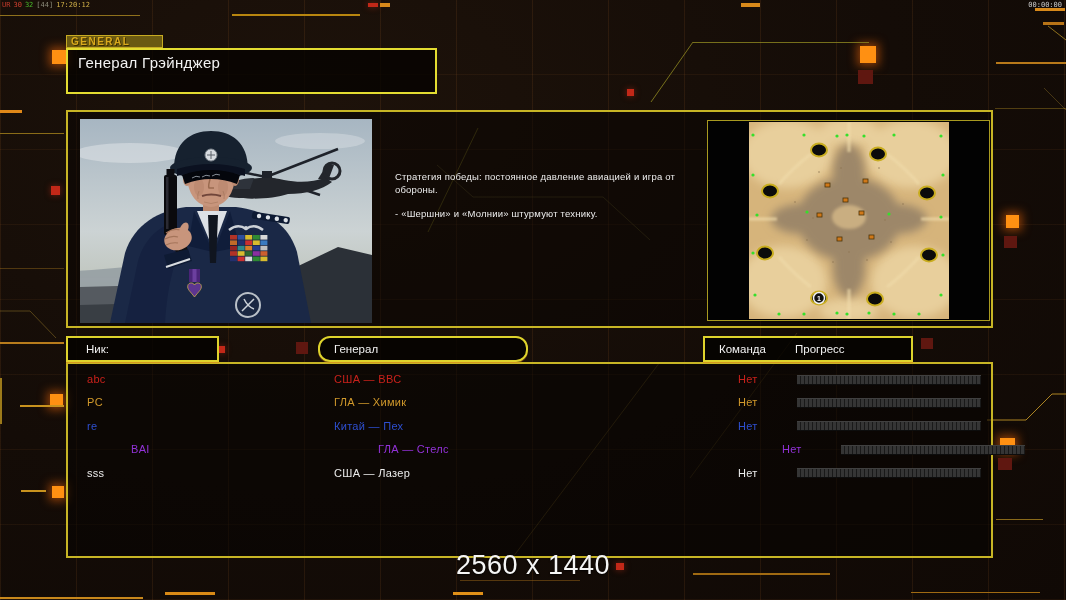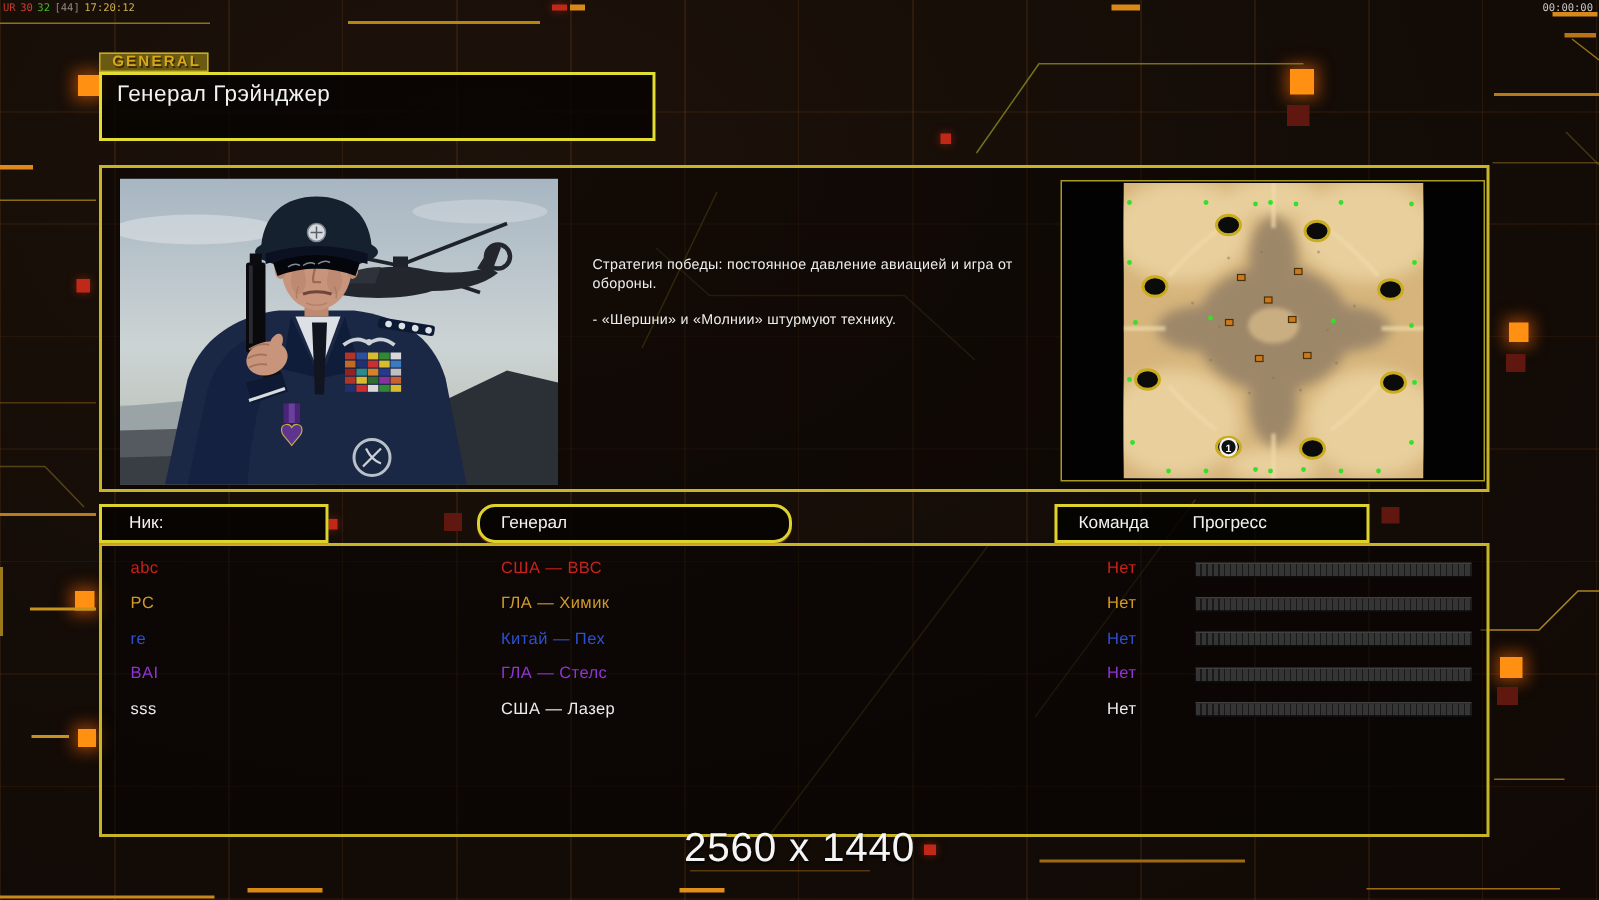--- a/index.html
+++ b/index.html
@@ -24,24 +24,24 @@
   .sq.red{background:#c22818;box-shadow:0 0 6px rgba(210,50,25,.5);}
   .sq.darkred{background:#5f1710;}
   .ln{position:absolute;z-index:1;}
   
   .hud-debug{position:absolute;left:2px;top:1px;z-index:6;font-family:"DejaVu Sans Mono",monospace;font-size:7px;letter-spacing:0;}
   .hud-debug span{margin-right:3px;}
   .hud-a{color:#c03a2a;} .hud-b{color:#d04030;} .hud-c{color:#49b82a;} .hud-d{color:#8a8a7a;} .hud-t{color:#d0b048;}
   .hud-clock{position:absolute;right:4px;top:1px;z-index:6;font-size:7px;color:#c8c8c8;font-family:"DejaVu Sans Mono",monospace;}
   
   .general-tab{
-    position:absolute;left:66px;top:35px;width:73px;height:13px;z-index:3;
+    position:absolute;left:66px;top:35px;width:97px;height:13px;z-index:3;
     background:#6b5a12;border:1px solid #c7ab22;
     color:#d9a91c;font-size:10px;font-weight:bold;letter-spacing:1.5px;
-    line-height:11px;padding-left:4px;text-shadow:1px 1px 0 #3a2c00;text-align:center;
+    line-height:11px;padding-left:4px;text-shadow:1px 1px 0 #3a2c00;
   }
   
   .title-box{
     position:absolute;left:66px;top:48px;width:371px;height:46px;z-index:3;
     border:2px solid #e3dc31;background:rgba(5,3,0,.78);
     color:#f2f2f2;font-size:15px;line-height:26px;padding-left:10px;letter-spacing:.3px;
   }
   
   .main-panel{
     position:absolute;left:66px;top:110px;width:927px;height:218px;z-index:2;
@@ -426,21 +426,21 @@
     <span class="cell gen">ГЛА — Химик</span>
     <span class="cell team">Нет</span>
     <div class="progress"></div>
   </div>
       <div class="player-row" style="color: rgb(46, 79, 208);">
     <span class="cell nick">re</span>
     <span class="cell gen">Китай — Пех</span>
     <span class="cell team">Нет</span>
     <div class="progress"></div>
   </div>
-      <div class="player-row" style="color: rgb(146, 50, 216);">
+      <div class="player-row" style="color: rgb(146, 50, 216); margin-left: 44px;">
     <span class="cell nick">BAI</span>
     <span class="cell gen">ГЛА — Стелс</span>
     <span class="cell team">Нет</span>
     <div class="progress"></div>
   </div>
       <div class="player-row" style="color: rgb(236, 236, 236);">
     <span class="cell nick">sss</span>
     <span class="cell gen">США — Лазер</span>
     <span class="cell team">Нет</span>
     <div class="progress"></div>

